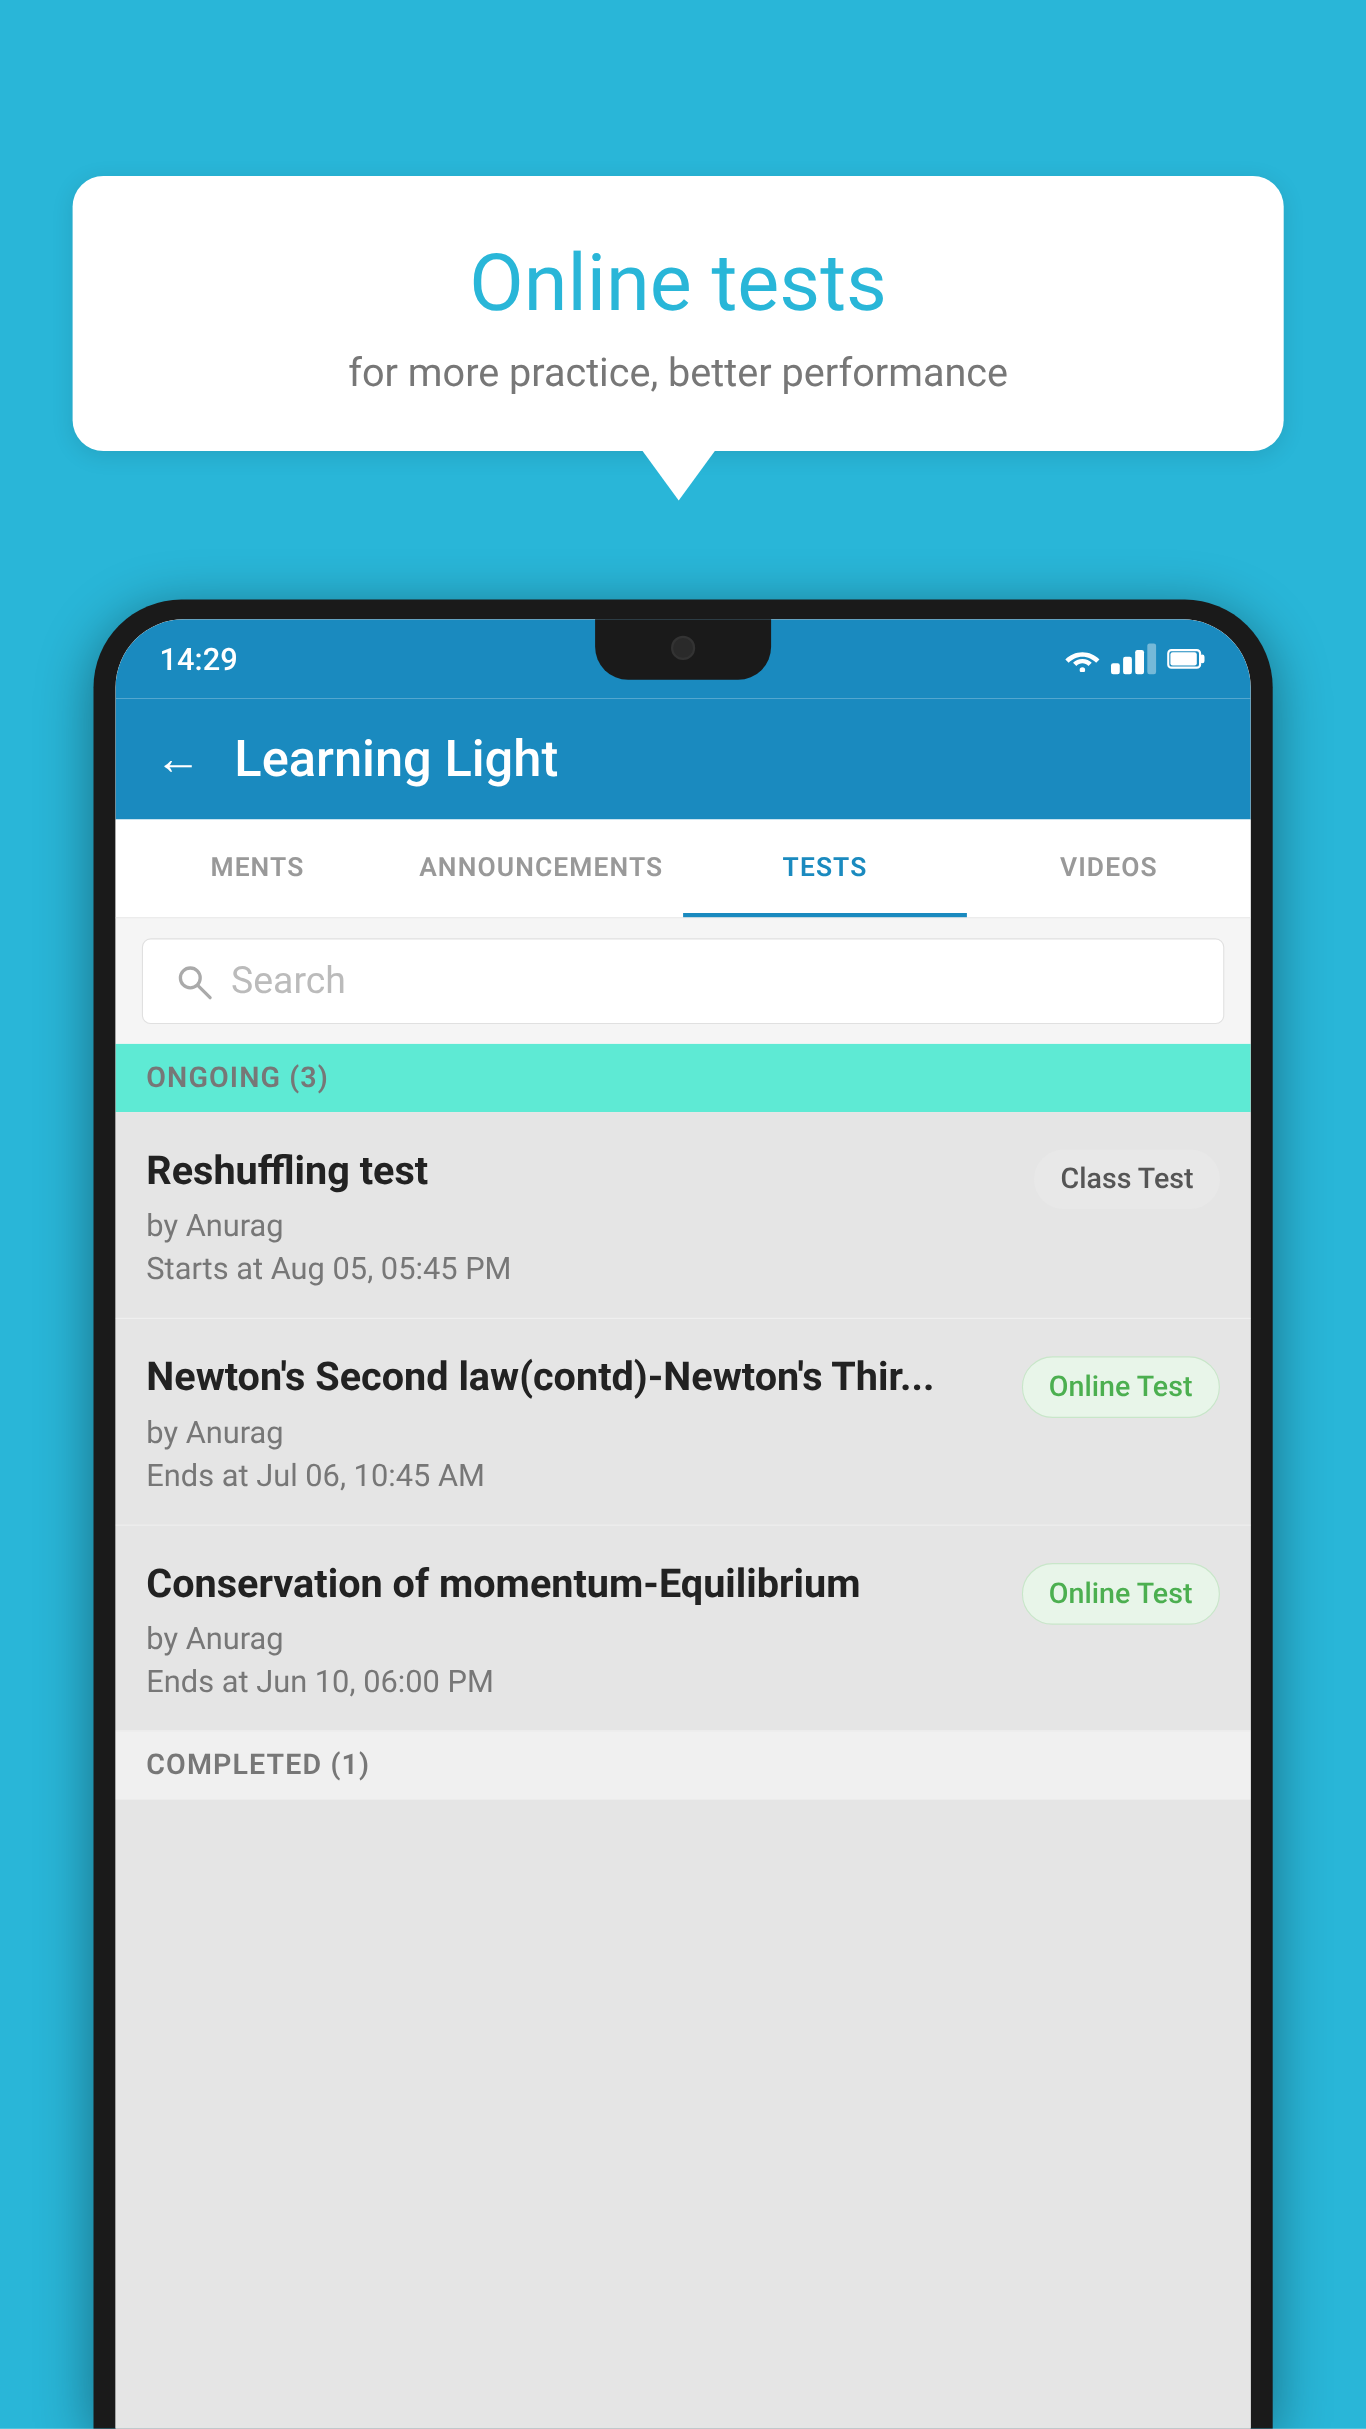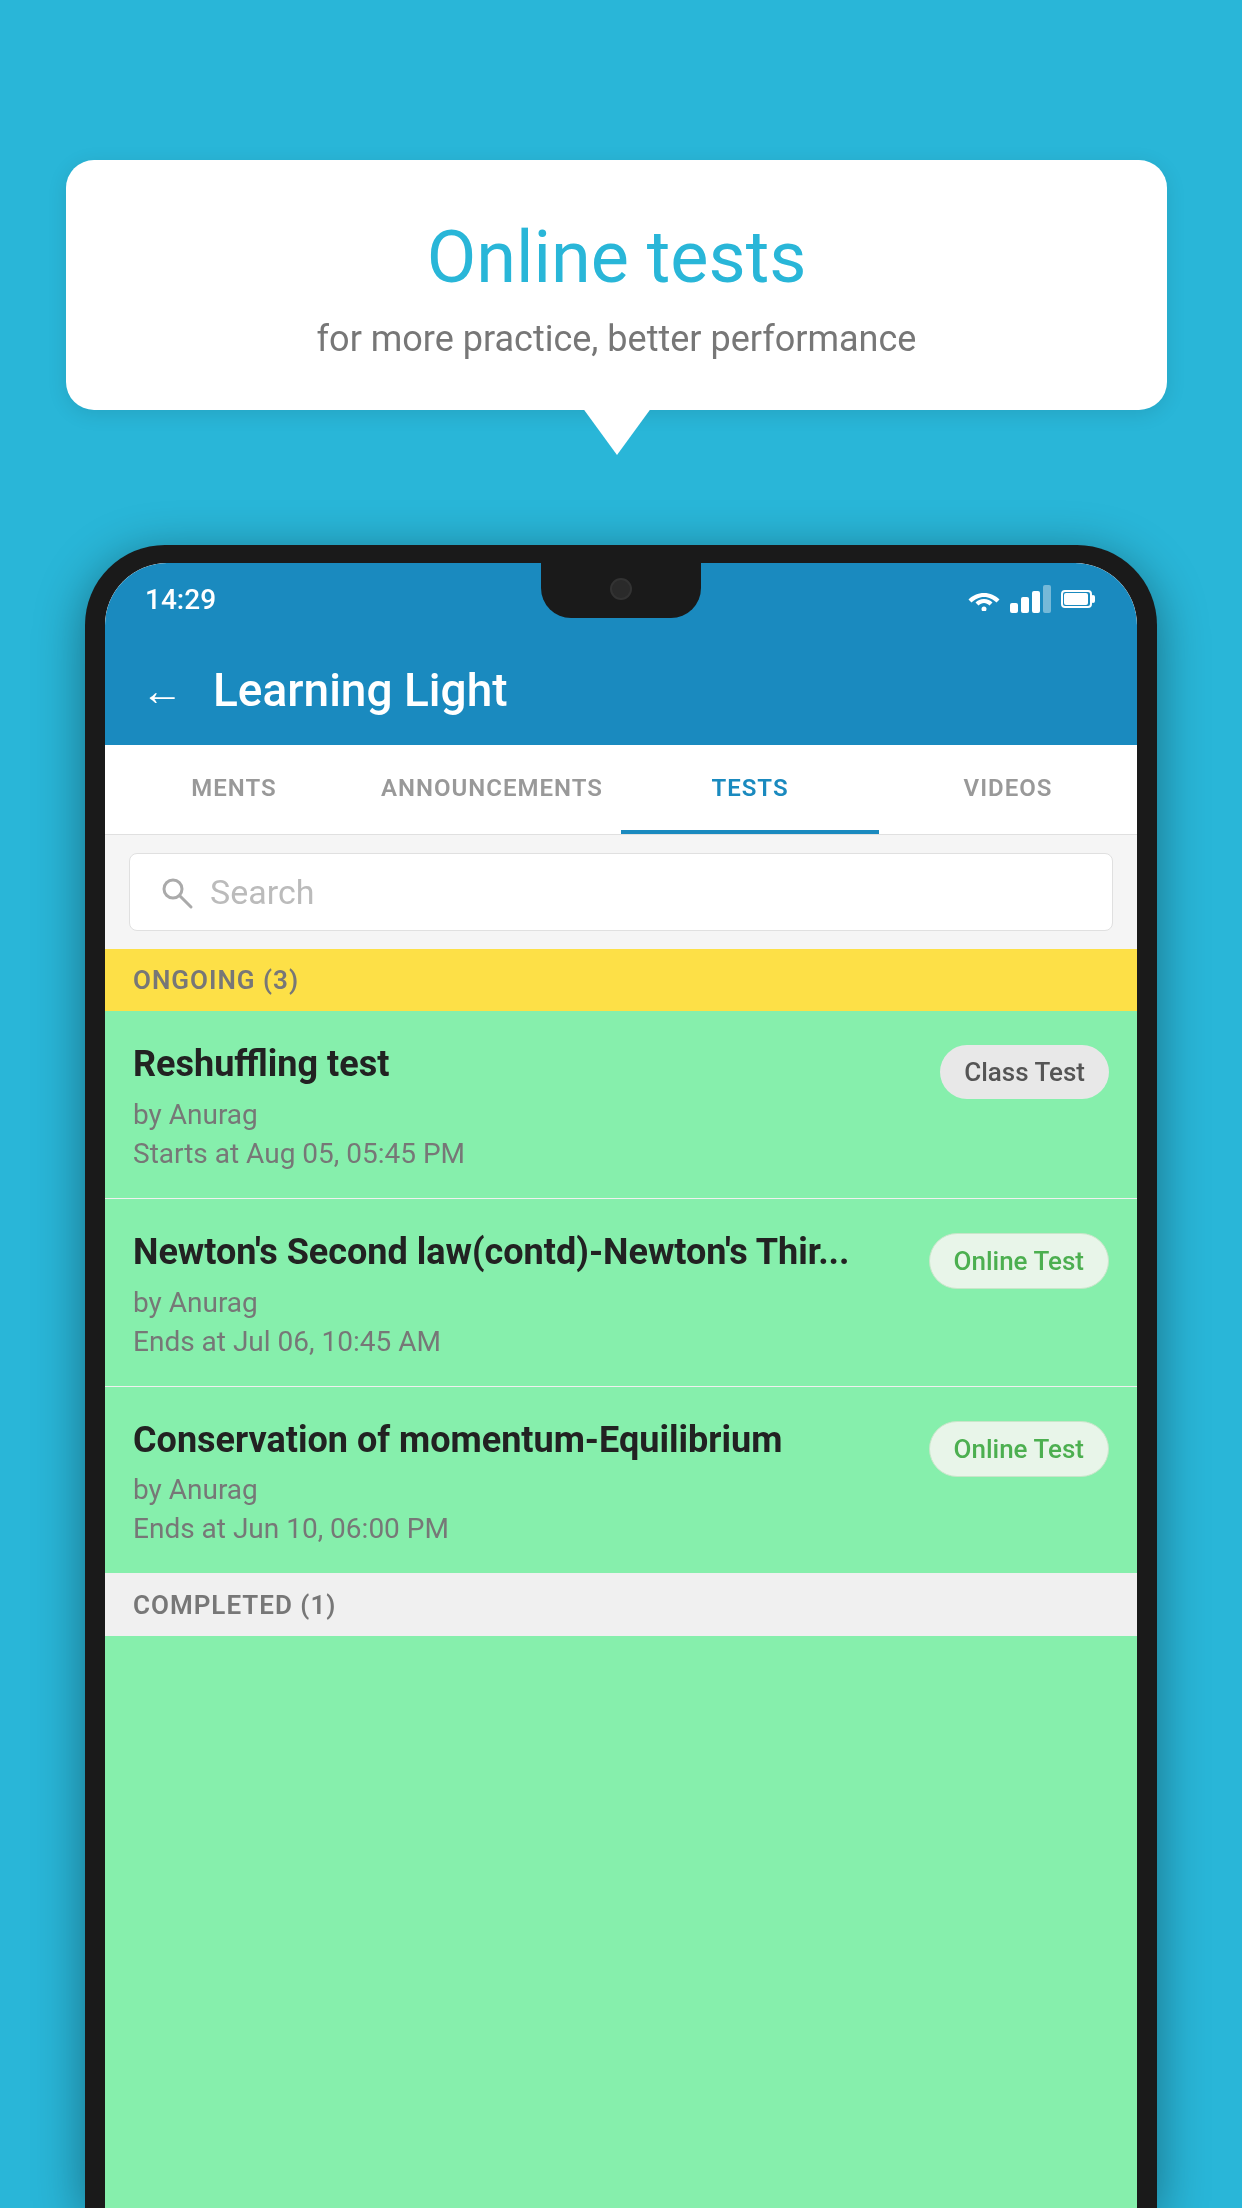--- a/index.html
+++ b/index.html
@@ -206,33 +206,33 @@
       border: 1px solid #e0e0e0;
     }
 
     .search-text {
       color: #bbb;
       font-size: 34px;
     }
 
     
     .section-header {
-      background: #fde047;
+      background: #5eead4;
       padding: 16px 28px;
       font-size: 26px;
       font-weight: 600;
       color: #777;
       letter-spacing: 1px;
       flex-shrink: 0;
     }
 
     
     .test-list {
       flex: 1;
-      background: #86efac;
+      background: #e5e5e5;
       overflow: hidden;
     }
 
     .test-item {
       padding: 30px 28px 28px;
       border-bottom: 1px solid #f0f0f0;
       display: flex;
       align-items: flex-start;
       justify-content: space-between;
     }

